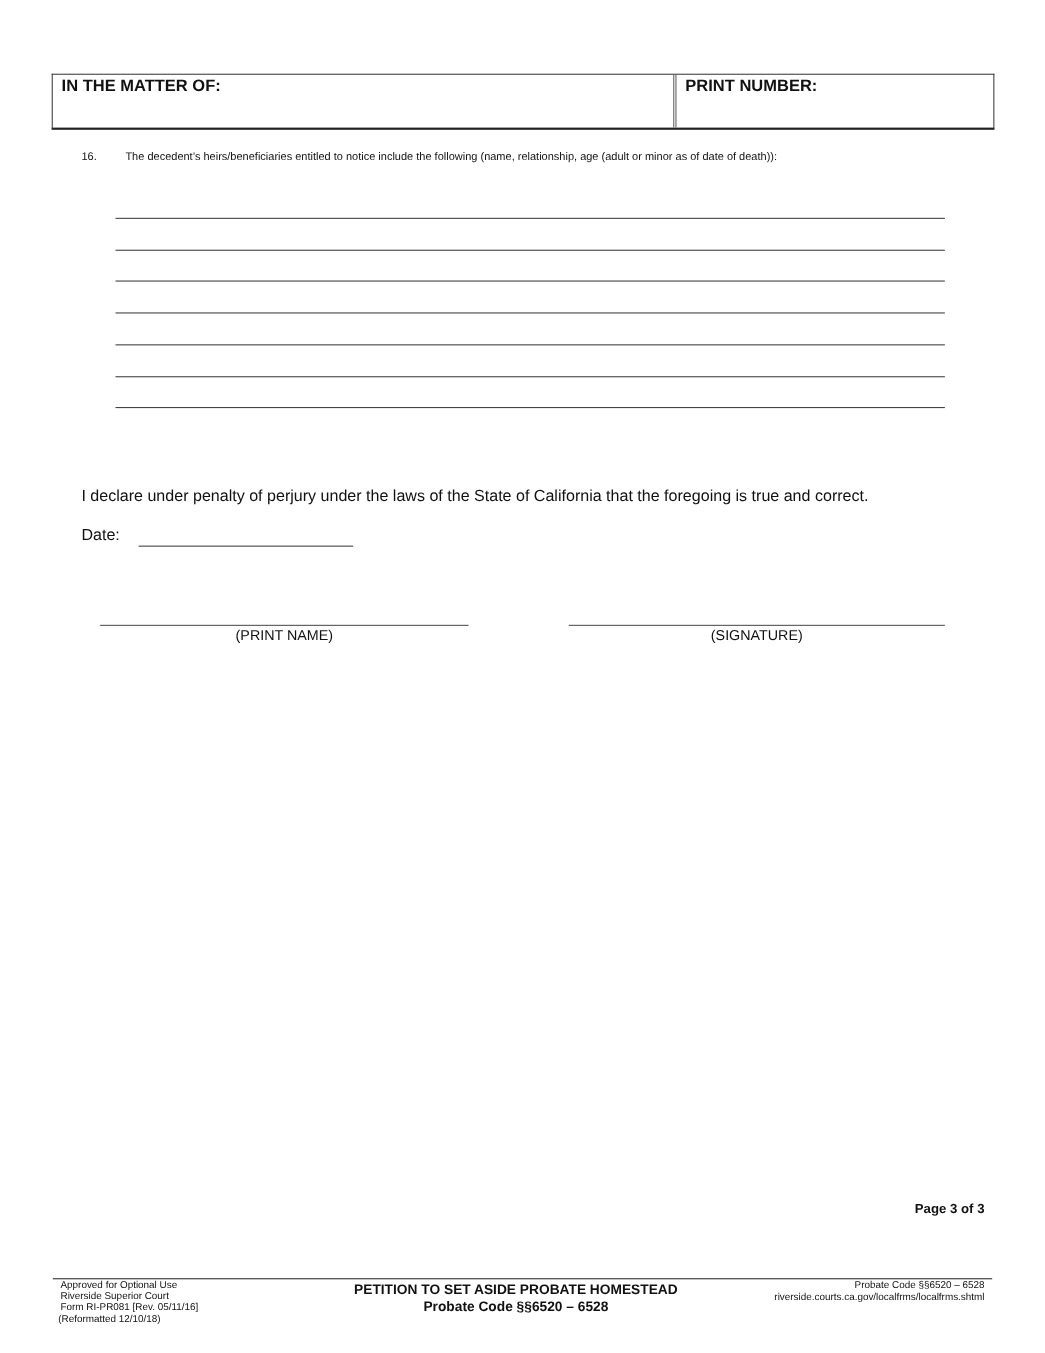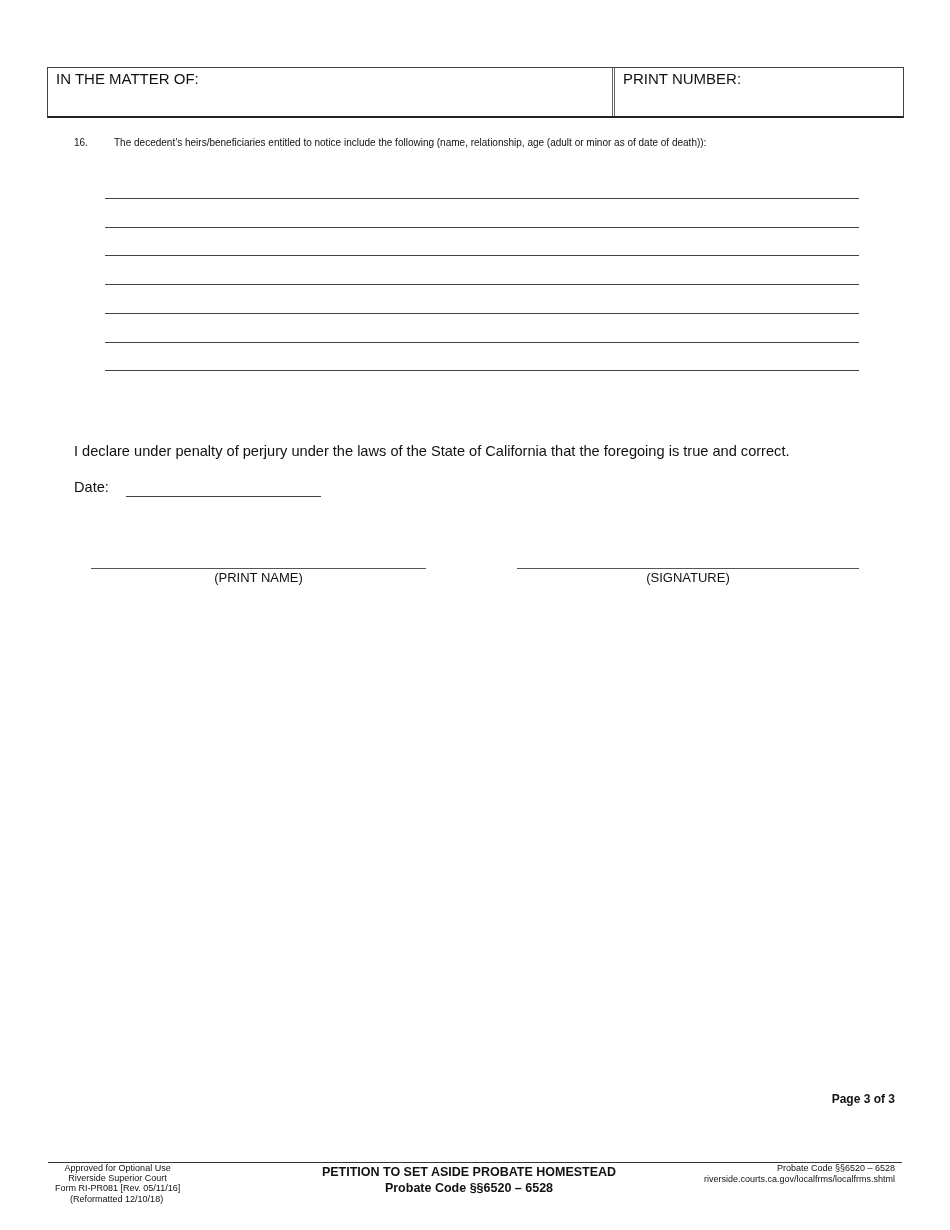--- a/index.html
+++ b/index.html
@@ -8,40 +8,40 @@
     font-family: "Liberation Sans", sans-serif; color: #111;
   }
   .abs { position: absolute; }
 
   
   .hdr-box {
     left: 47px; top: 67px; width: 855px; height: 48px;
     border: 1px solid #444; border-bottom: 2px solid #222;
     display: flex;
   }
-  .hdr-cell { position: relative; height: 100%; box-sizing: border-box; padding: 2px 8px; font-size: 15px; }
+  .hdr-cell { position: relative; height: 100%; box-sizing: border-box; padding: 2px 8px; font-size: 15px; font-weight: bold; }
   .hdr-left { width: 567px; border-right: 3px double #666; }
   .hdr-right { flex: 1; }
 
   .item16 { left: 74px; top: 134px; width: 790px; font-size: 10px; line-height: 18.5px; }
   .item16 .num { position: absolute; left: 0; top: 0; }
   .item16 .txt { margin-left: 40px; display: block; }
 
   .fill-line { left: 105px; width: 754px; height: 0; border-top: 1px solid #444; }
 
   .declaration { left: 74px; top: 443px; font-size: 14.6px; white-space: nowrap; }
   .date-label { left: 74px; top: 479px; font-size: 14.6px; }
   .date-line { left: 126px; top: 496px; width: 195px; border-top: 1px solid #444; }
 
   .sig-line { top: 568px; border-top: 1px solid #555; }
   .sig-caption { top: 570px; font-size: 13px; text-align: center; }
 
   
   .footer-rule { left: 48px; top: 1162px; width: 854px; border-top: 1px solid #333; }
-  .footer-left { left: 55px; top: 1163px; font-size: 9px; line-height: 10.2px; text-align: center; }
+  .footer-left { left: 55px; top: 1163px; font-size: 9px; line-height: 10.2px; }
   .footer-left div:last-child { margin-left: -2px; }
   .footer-center { left: 290px; top: 1164px; width: 358px; text-align: center; font-weight: bold; font-size: 12.5px; line-height: 16px; }
   .footer-page { right: 55px; top: 1092px; font-weight: bold; font-size: 12px; }
   .footer-right { right: 55px; top: 1163px; font-size: 9px; line-height: 11px; text-align: right; }
 </style>
 </head>
 <body>
 
 <div class="abs hdr-box">
   <div class="hdr-cell hdr-left">

